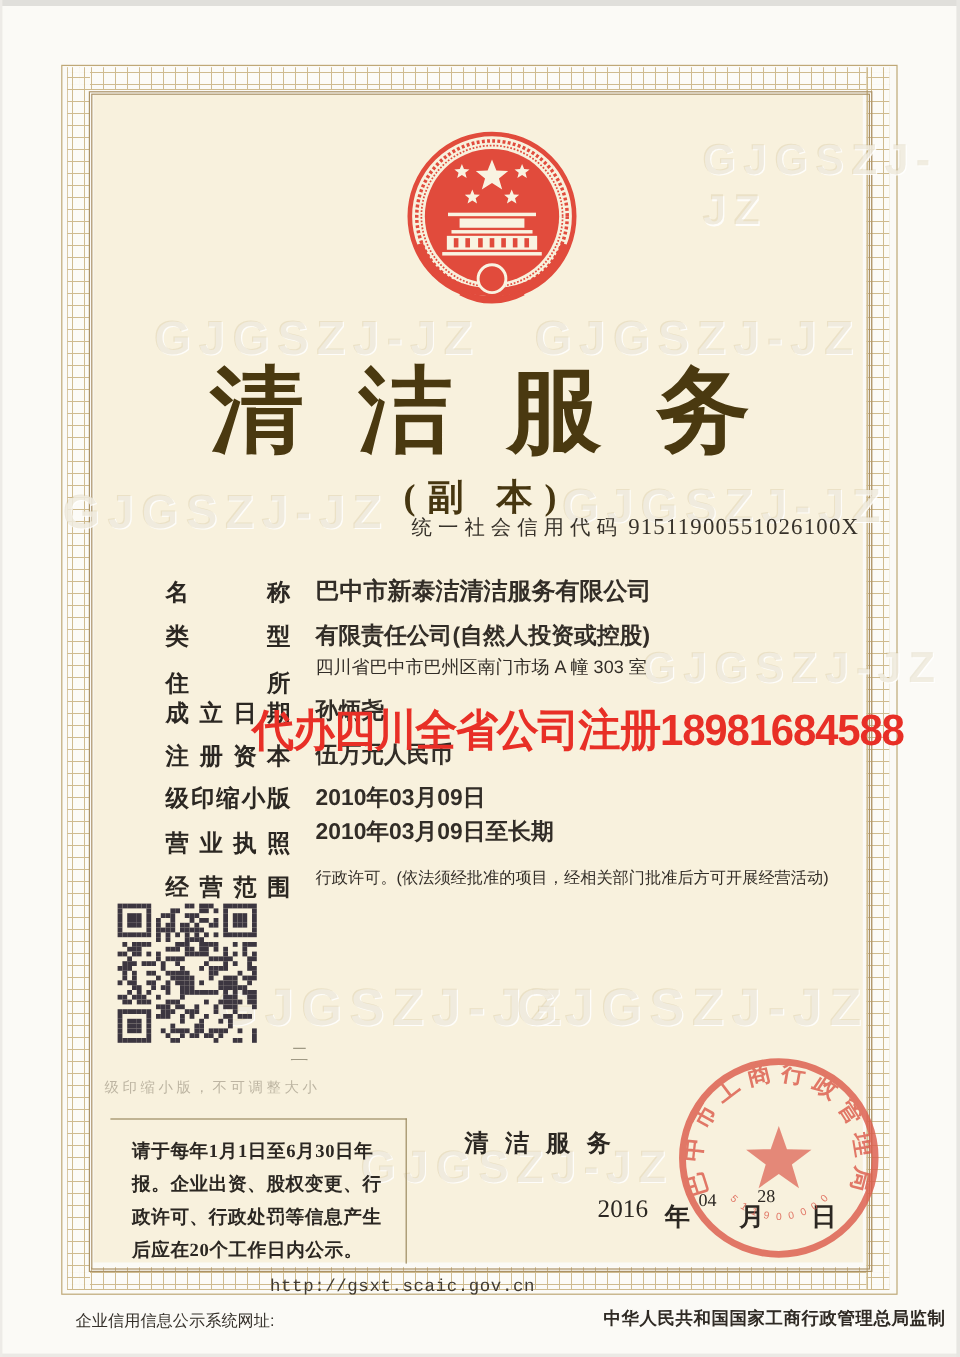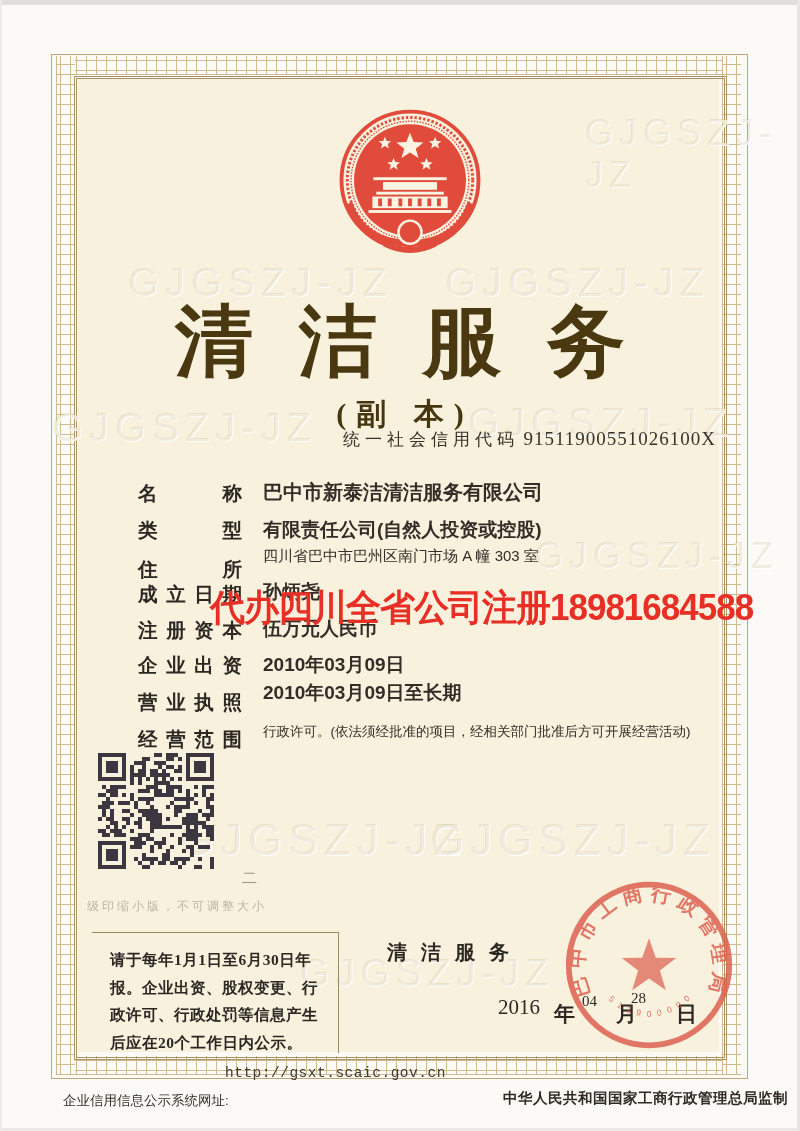--- a/index.html
+++ b/index.html
@@ -21,21 +21,21 @@
        repeating-linear-gradient(0deg,#cdb88a 0 1px,transparent 1px 4px,#cdb88a 4px 5px,transparent 5px 14px,#cdb88a 14px 15px,transparent 15px 19px);}
   .band.v{top:56px;width:19px;height:1019px;
      background-image:
        repeating-linear-gradient(0deg,#cdb88a 0 1px,transparent 1px 10px),
        repeating-linear-gradient(90deg,#cdb88a 0 1px,transparent 1px 4px,#cdb88a 4px 5px,transparent 5px 14px,#cdb88a 14px 15px,transparent 15px 19px);}
   .band.t{top:56px;} .band.b{top:1056px;}
   .band.l{left:56px;} .band.r{left:722px;}
   .inner-line{left:74px;top:76px;width:647px;height:978px;border:3px double #ab9266;}
   
   .emboss{color:rgba(187,163,112,.20);text-shadow:1px 1px 0 rgba(255,255,255,.85);
-          font-weight:400;letter-spacing:6px;font-family:"Liberation Sans",sans-serif;z-index:1;}
+          font-weight:700;letter-spacing:6px;font-family:"Liberation Sans",sans-serif;z-index:1;}
   
   .emblem{left:328px;top:106px;z-index:2;}
   
   .title{left:0;top:290px;width:800px;text-align:center;font-size:78px;font-weight:800;
          color:#4a3910;letter-spacing:46px;text-indent:46px;z-index:2;
          font-family:"Liberation Sans","DejaVu Sans",sans-serif;}
   .subtitle{left:0;top:394px;width:800px;text-align:center;font-size:30px;font-weight:700;
             color:#463610;letter-spacing:10px;text-indent:10px;z-index:2;
             font-family:"Liberation Serif","DejaVu Serif",serif;}
   .credit{left:343px;top:428px;z-index:2;color:#37322a;white-space:nowrap;}
@@ -157,21 +157,21 @@
 
 <div class="flabel" style="top:556px;">住所</div>
 <div class="fvalue small" style="top:547px;">四川省巴中市巴州区南门市场 A 幢 303 室</div>
 
 <div class="flabel" style="top:581px;">成立日期</div>
 <div class="fvalue" style="top:579px;">孙炳尧</div>
 
 <div class="flabel" style="top:617px;">注册资本</div>
 <div class="fvalue" style="top:616px;">伍万元人民币</div>
 
-<div class="flabel" style="top:652px;">企业出资</div>
+<div class="flabel" style="top:652px;">级印缩小版</div>
 <div class="fvalue" style="top:652px;">2010年03月09日</div>
 
 <div class="flabel" style="top:689px;">营业执照</div>
 <div class="fvalue" style="top:680px;">2010年03月09日至长期</div>
 
 <div class="flabel" style="top:726px;">经营范围</div>
 <div class="fvalue scope" style="top:723px;">行政许可。(依法须经批准的项目，经相关部门批准后方可开展经营活动)</div>
 
 <div class="abs ad">代办四川全省公司注册18981684588</div>
 

